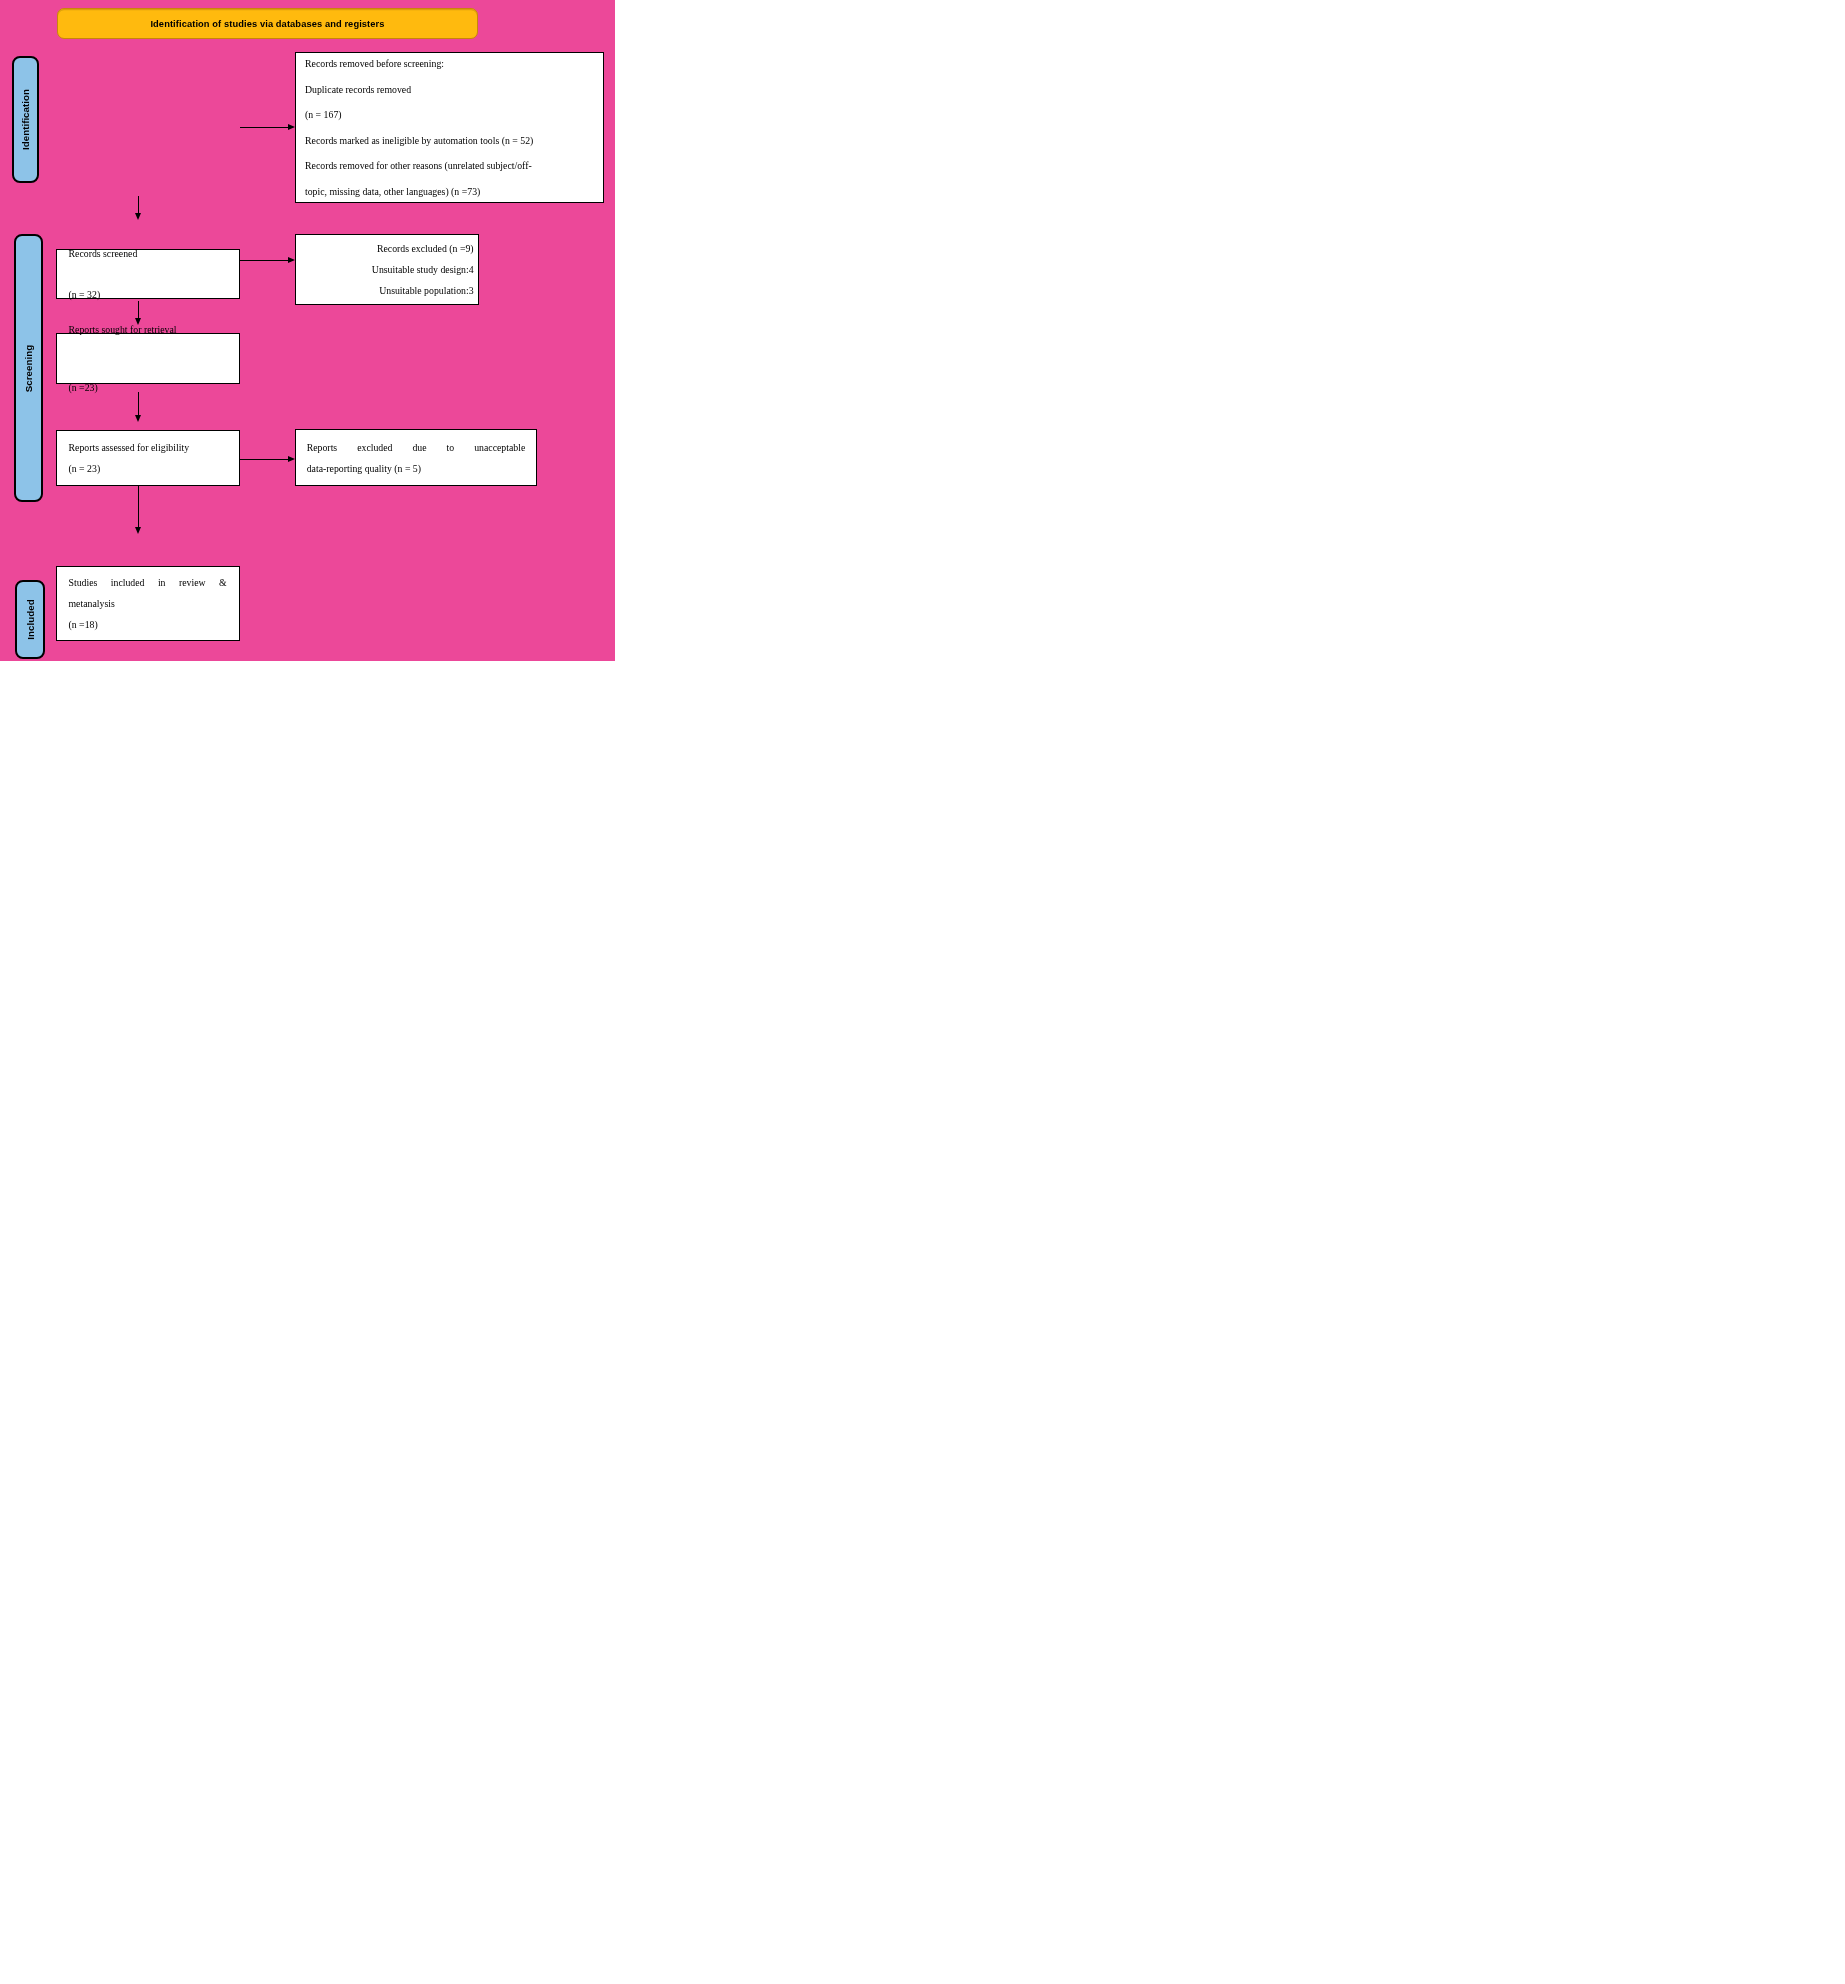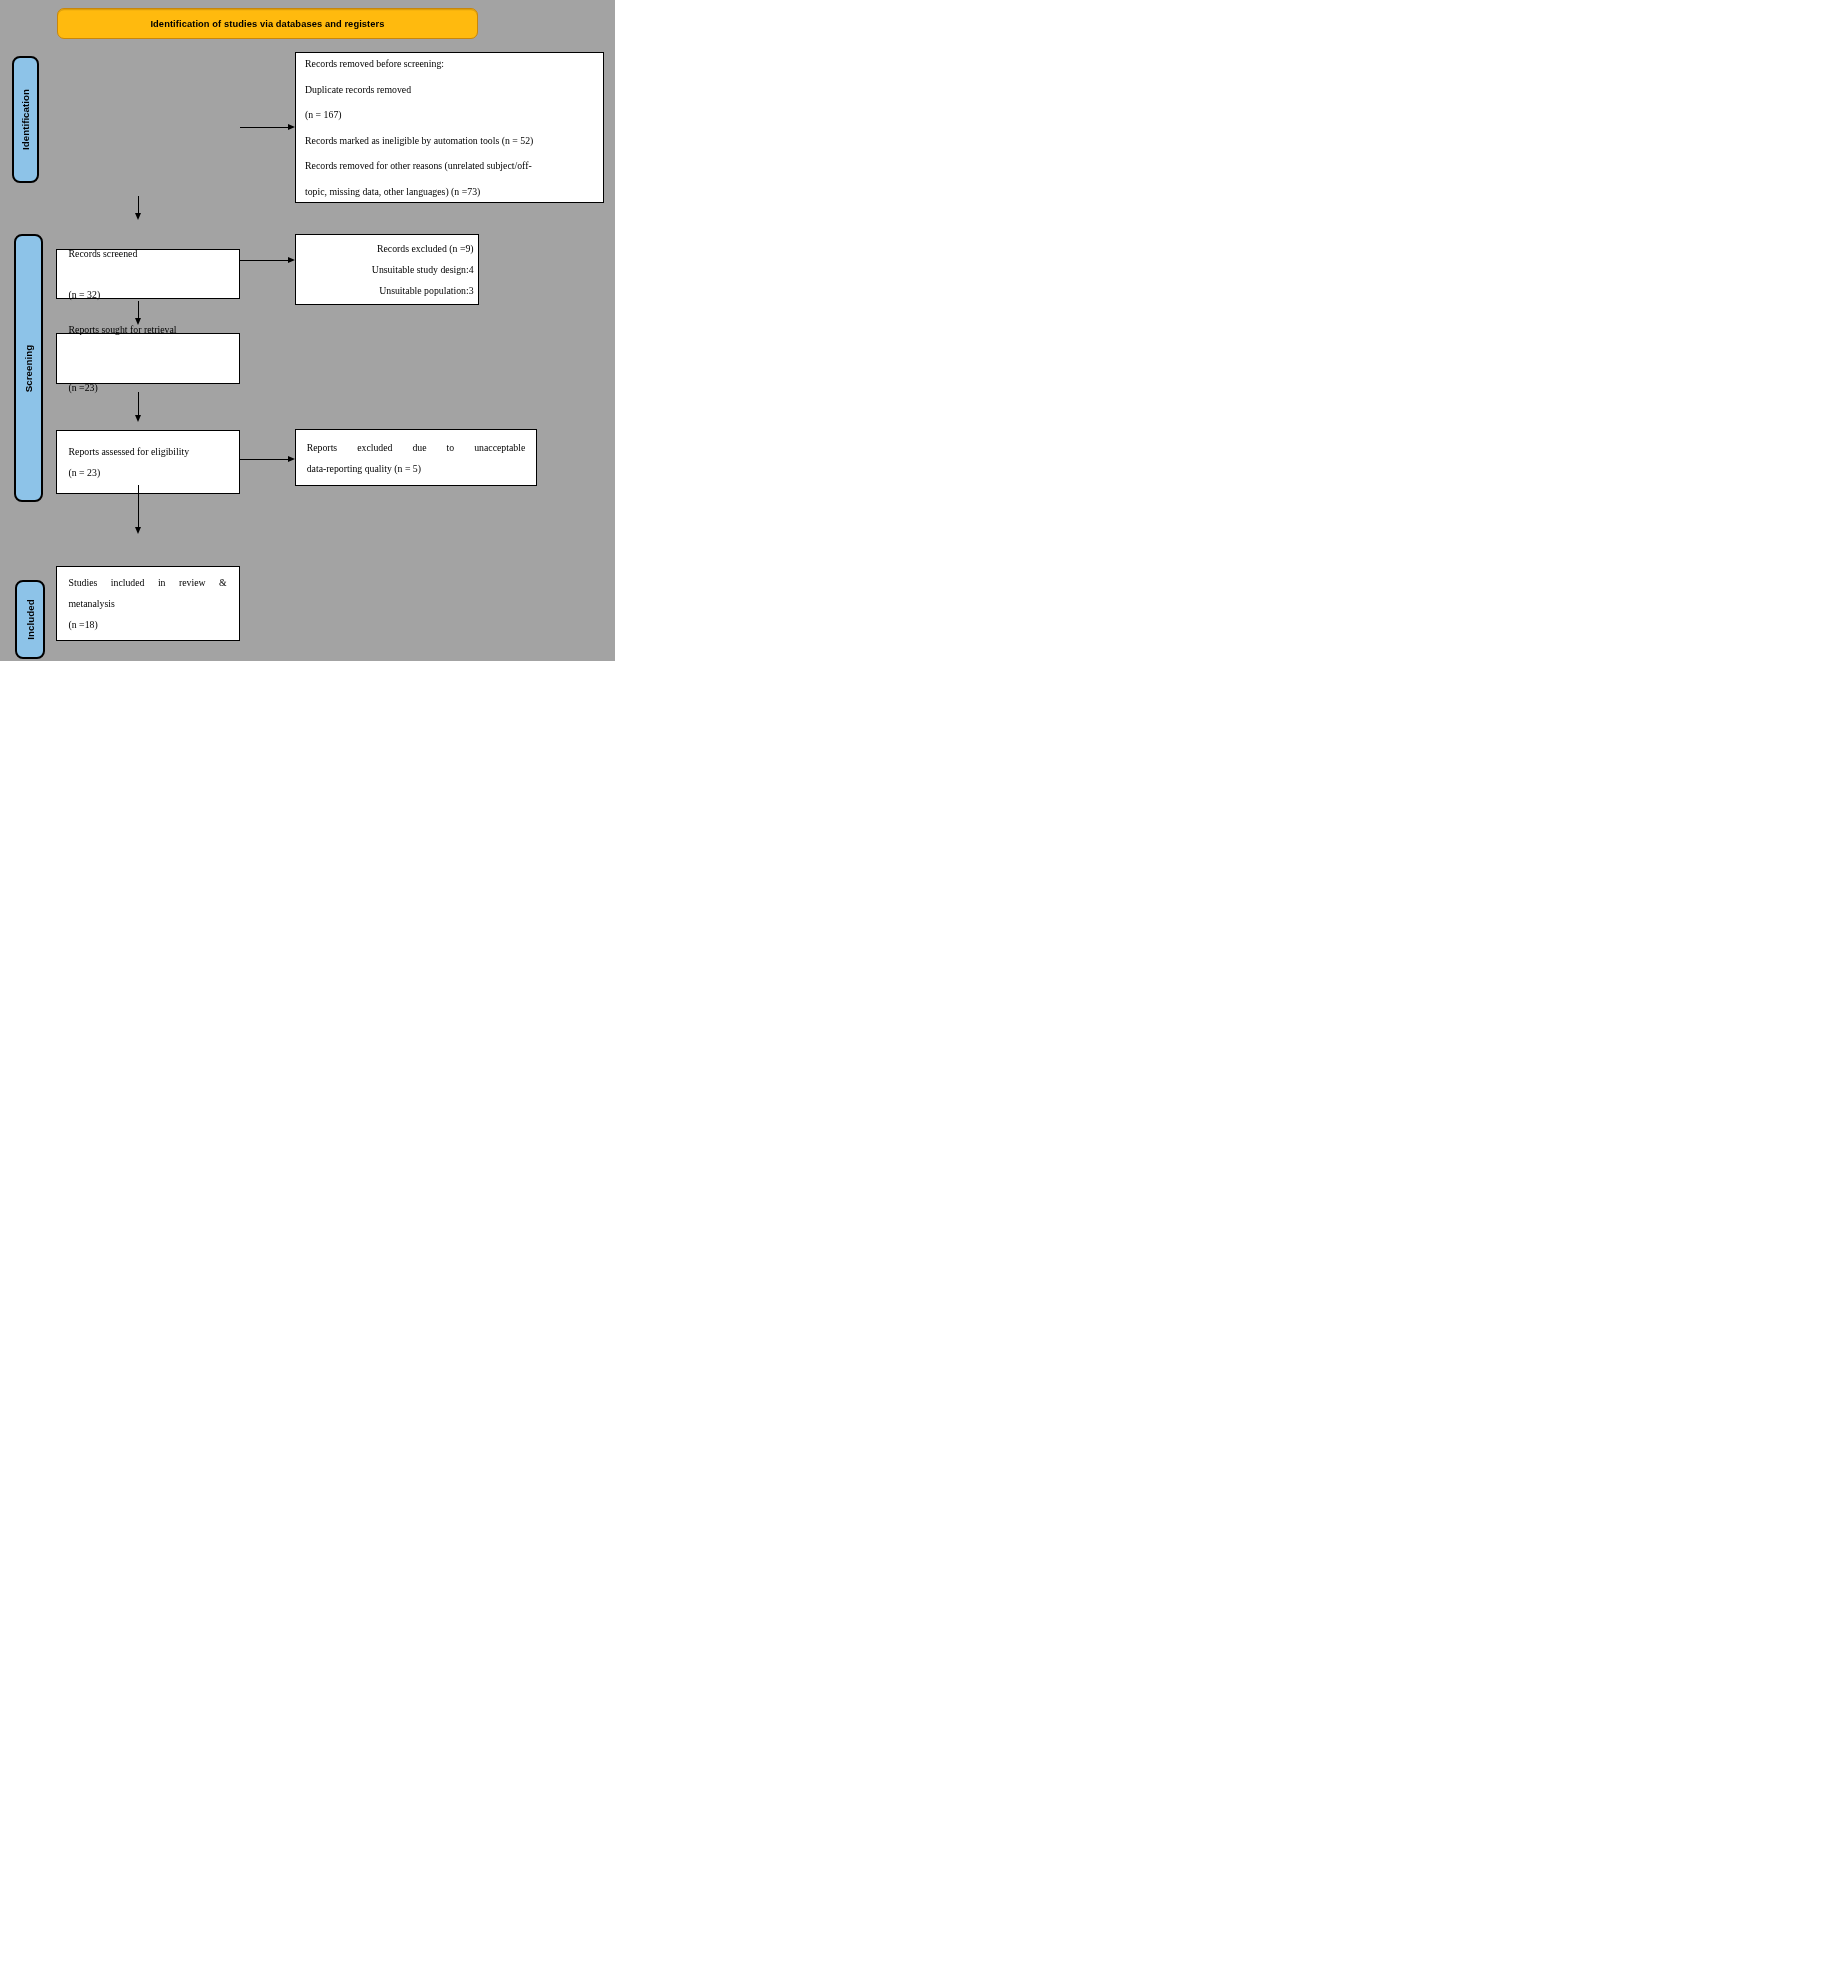--- a/index.html
+++ b/index.html
@@ -10,21 +10,21 @@
     --box-border:#000000;
     --arrow:#000000;
     --text:#000000;
   }
   *{margin:0;padding:0;box-sizing:border-box;}
   html,body{background:#ffffff;}
   .canvas{
     position:relative;
     width:615px;
     height:661px;
-    background:#a3a3a3;
+    background:#ec4899;
     font-family:"Liberation Serif","DejaVu Serif",serif;
     color:var(--text);
     overflow:hidden;
   }
   
   .banner{
     position:absolute;
     left:57px; top:8px; width:421px; height:31px;
     background:var(--banner-fill);
     border:1.8px solid var(--banner-border);
@@ -65,21 +65,21 @@
   .justify-first .line:first-child{
     text-align:justify;
     text-align-last:justify;
     white-space:normal;
   }
   #box-records-identified{left:56px; top:53px;  width:184px; height:121px; padding:0 4.4px 0 11.5px;}
   #box-records-removed   {left:295px; top:52px;  width:309px; height:151px; padding:0 6.2px 0 9px;justify-content:space-between;}
   #box-records-screened  {left:56px; top:249px;  width:184px; height:50px; padding:0 4.4px 0 11.5px;gap:20px;}
   #box-records-excluded  {left:295px; top:234px;  width:184px; height:71px; padding:0 4.4px 0 10.7px;align-items:flex-end;}
   #box-reports-sought    {left:56px; top:333px;  width:184px; height:51px; padding:0 4.4px 0 11.5px;gap:37px;}
-  #box-reports-assessed  {left:56px; top:430px;  width:184px; height:64px; padding:0 4.4px 0 11.5px;}
+  #box-reports-assessed  {left:56px; top:430px;  width:184px; height:56px; padding:0 4.4px 0 11.5px;}
   #box-reports-excluded  {left:295px; top:429px;  width:242px; height:57px; padding:0 10.7px 0 10.7px;}
   #box-studies-included  {left:56px; top:566px; width:184px; height:75px; padding:0 12.4px 0 11.5px;}
 
   
   .h-arrow{position:absolute;height:7.5px;}
   .h-arrow .shaft{position:absolute;left:0;top:3.1px;height:1.3px;background:var(--arrow);}
   .h-arrow .head{
     position:absolute;right:0;top:0;width:0;height:0;
     border-top:3.8px solid transparent;border-bottom:3.8px solid transparent;
     border-left:7px solid var(--arrow);

